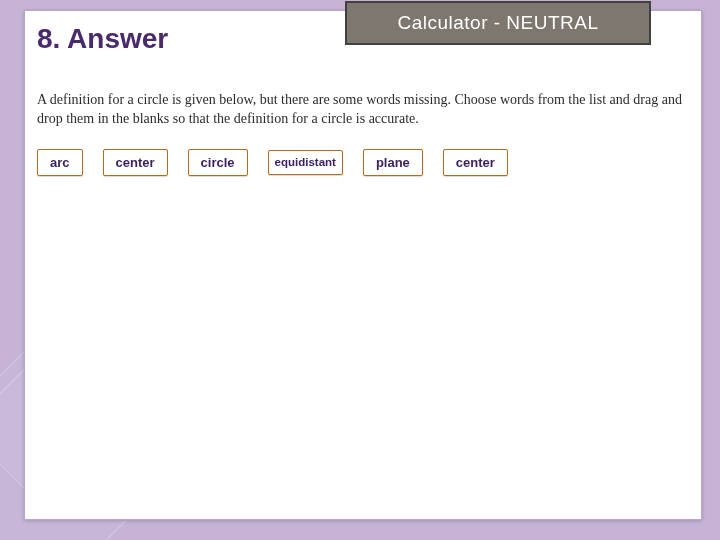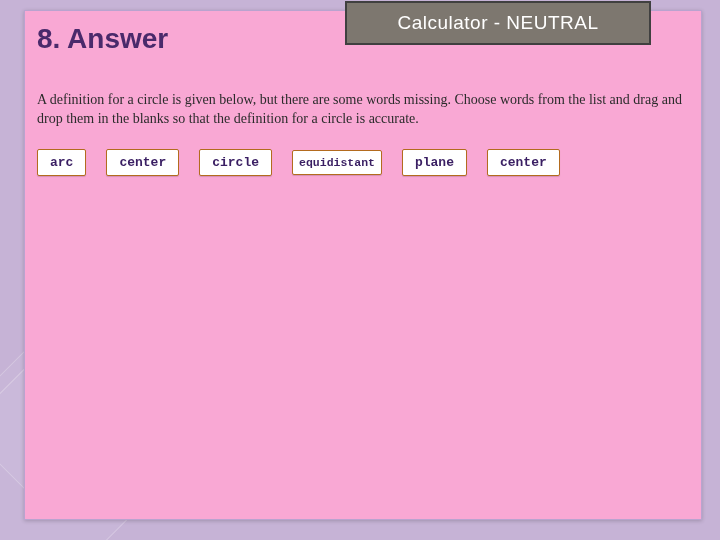--- a/index.html
+++ b/index.html
@@ -13,21 +13,21 @@
   .bg-shape {
     position: absolute;
     border: 1px solid rgba(255,255,255,0.25);
     transform: rotate(45deg);
     background: rgba(255,255,255,0.05);
   }
   .frame {
     position: absolute;
     left: 24px; top: 10px;
     width: 678px; height: 510px;
-    background: #f9a8d4;
+    background: #ffffff;
     border: 1px solid #b9a3cf;
     box-shadow: 0 1px 4px rgba(0,0,0,0.2);
   }
   .title {
     position: absolute;
     left: 12px; top: 12px;
     font-family: Arial, Helvetica, sans-serif;
     font-weight: bold;
     font-size: 28px;
     color: #4a2a6b;
@@ -64,21 +64,21 @@
   .chip {
     border: 1px solid #b36b1e;
     background: #fff;
     color: #3a1f63;
     font-weight: bold;
     font-size: 13px;
     padding: 4px 12px;
     border-radius: 2px;
     box-shadow: 0 1px 1px rgba(0,0,0,0.15);
     white-space: nowrap;
-    font-family: Liberation Mono, monospace;
+    font-family: Liberation Sans, sans-serif;
   }
   .chip.small { font-size: 11.5px; padding: 4px 6px; }
   .sentence { margin-bottom: 20px; line-height: 2.2; }
   .slot {
     display: inline-block;
     vertical-align: middle;
     border: 1px solid #b36b1e;
     background: #fff;
     color: #3a1f63;
     font-weight: bold;

